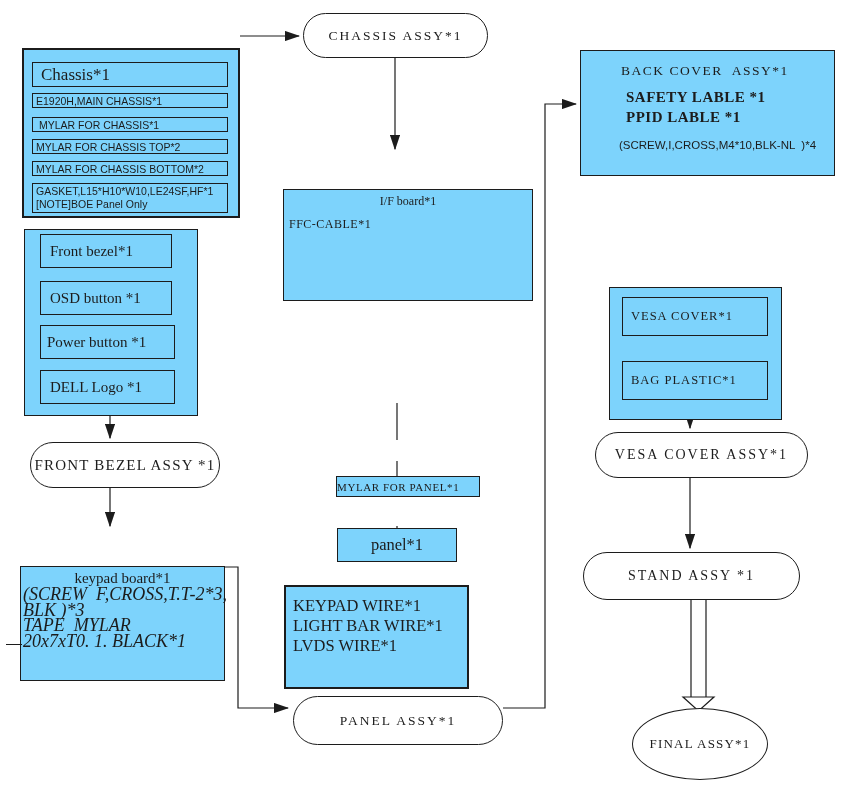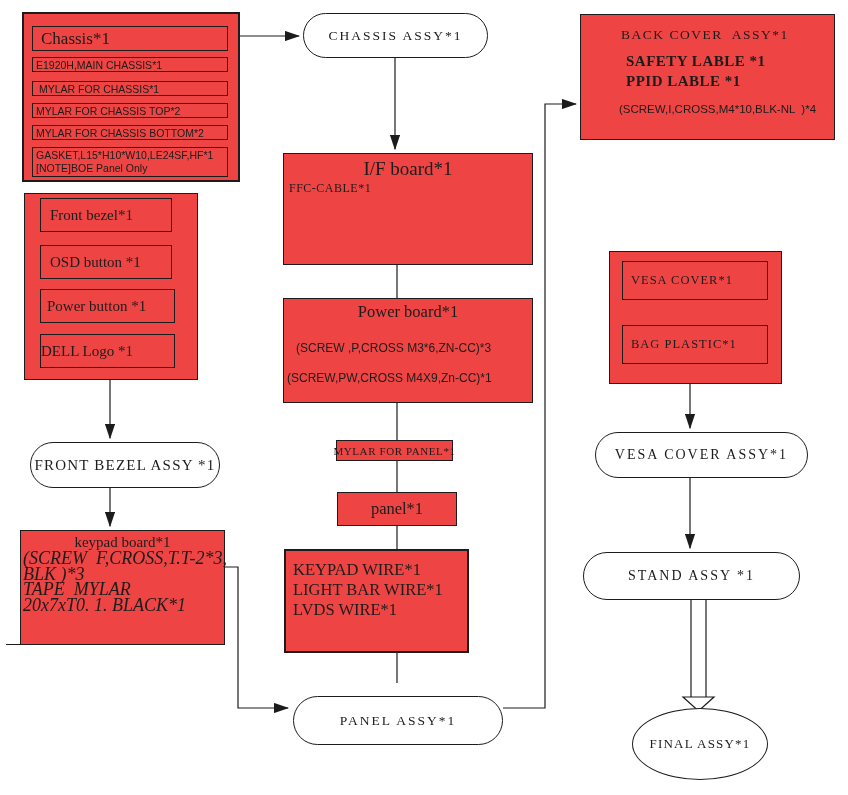--- a/index.html
+++ b/index.html
@@ -1,19 +1,19 @@
 <!DOCTYPE html>
 <html><head>
 <meta charset="utf-8">
 <style>
   html,body{margin:0;padding:0;background:#fff;}
   .canvas{position:relative;width:848px;height:795px;background:#ffffff;
           font-family:"Liberation Serif",serif;color:#1c1c1c;overflow:hidden;}
   .abs{position:absolute;box-sizing:border-box;}
-  .box{border:1.5px solid #1c1c1c;background:#ef4444;}
+  .box{border:1.5px solid #1c1c1c;background:#7dd3fc;margin-top:36px;}
   .b2{border-width:2px;}
   .bthin{border-width:1.2px;}
   .stadium{border:1.4px solid #1c1c1c;border-radius:999px;background:#fff;
            display:flex;align-items:center;justify-content:center;}
   .ellipse{border:1.4px solid #1c1c1c;border-radius:50%;background:#fff;
            display:flex;align-items:center;justify-content:center;}
   .flexc{display:flex;align-items:center;}
   .pre{white-space:pre;}
   .sans{font-family:"Liberation Sans",sans-serif;}
   .ovaltext{font-size:13.5px;letter-spacing:2px;white-space:pre;}
@@ -86,36 +86,31 @@
   <div class="abs box" style="left:24px;top:193px;width:174px;height:187px;"></div>
   <div class="abs box bthin flexc" style="left:40px;top:198px;width:132px;height:34px;padding-left:9px;">
     <span style="font-size:15px;">Front bezel*1</span>
   </div>
   <div class="abs box bthin flexc" style="left:40px;top:245px;width:132px;height:34px;padding-left:9px;">
     <span style="font-size:15px;">OSD button *1</span>
   </div>
   <div class="abs box bthin flexc" style="left:40px;top:289px;width:135px;height:34px;padding-left:6px;">
     <span style="font-size:15px;">Power button *1</span>
   </div>
-  <div class="abs box bthin flexc" style="left:40px;top:334px;width:135px;height:34px;">
+  <div class="abs box bthin flexc" style="left:40px;top:334px;width:135px;height:34px;padding-left:9px;">
     <span style="font-size:15px;">DELL Logo *1</span>
   </div>
 
   <div class="abs box" style="left:283px;top:153px;width:250px;height:112px;">
-    <div class="ctr" style="margin-top:4px;font-size:19px;">I/F board*1</div>
+    <div class="ctr" style="margin-top:4px;font-size:12px;">I/F board*1</div>
     <div class="abs pre" style="left:5px;top:27px;font-size:12px;letter-spacing:0.5px;">FFC-CABLE*1</div>
   </div>
 
-  <div class="abs box" style="left:283px;top:298px;width:250px;height:105px;">
-    <div class="ctr" style="margin-top:3px;font-size:16.5px;">Power board*1</div>
-    <div class="abs pre sans" style="left:12px;top:42px;font-size:12px;">(SCREW ,P,CROSS M3*6,ZN-CC)*3</div>
-    <div class="abs pre sans" style="left:3px;top:72px;font-size:12px;">(SCREW,PW,CROSS M4X9,Zn-CC)*1</div>
-  </div>
 
-  <div class="abs box bthin flexc" style="left:336px;top:440px;width:117px;height:21px;justify-content:center;">
+  <div class="abs box bthin flexc" style="left:336px;top:440px;width:144px;height:21px;justify-content:flex-start;">
     <span class="pre" style="font-size:11px;letter-spacing:0.6px;">MYLAR FOR PANEL*1</span>
   </div>
 
   <div class="abs box flexc" style="left:337px;top:492px;width:120px;height:34px;justify-content:center;">
     <span style="font-size:16.5px;">panel*1</span>
   </div>
 
   <div class="abs box b2" style="left:284px;top:549px;width:185px;height:104px;padding:9px 0 0 7px;font-size:16.5px;line-height:1.22;">
     <div>KEYPAD WIRE*1</div>
     <div>LIGHT BAR WIRE*1</div>

